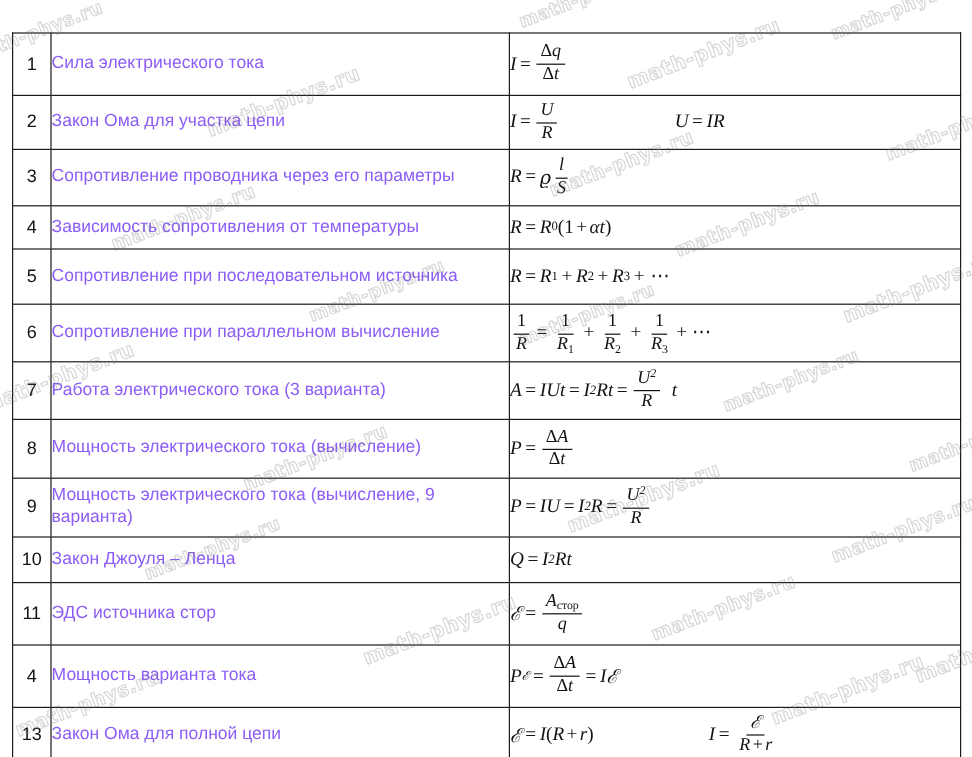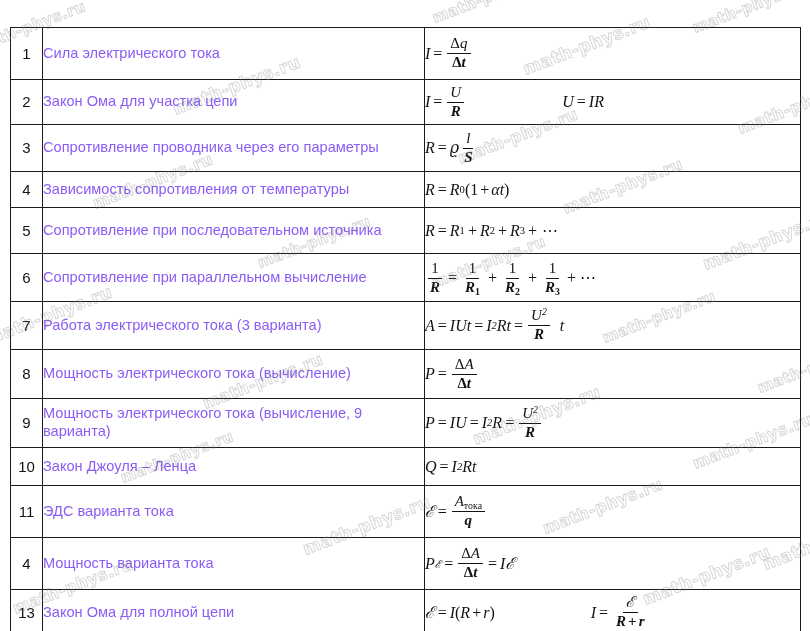--- a/index.html
+++ b/index.html
@@ -100,21 +100,20 @@
     line-height: 1.06;
   }
   .frac .nu {
     padding: 0 3px 1px 3px;
     border-bottom: 1.3px solid #131313;
     font-size: 15px;
   }
   .frac .de {
     padding: 1px 3px 0 3px;
     font-size: 15px;
-    font-weight: bold;
   }
   sub {
     font-size: 0.66em;
     font-style: normal;
     vertical-align: -0.28em;
     line-height: 0;
   }
   sup {
     font-size: 0.66em;
     font-style: italic;
@@ -367,27 +366,27 @@
         <span class="vr">I</span>
               <sup>2</sup>
               <span class="vr">R</span>
               <span class="vr">t</span>
       </span>
     </td>
   </tr>
 
   <tr class="r11" style="height:52px">
     <td class="num">11</td>
-    <td class="name">ЭДС варианта тока</td>
+    <td class="name">ЭДС источника стор</td>
     <td class="formula">
       <span class="mrow">
         <span class="emf">ℰ</span>
         <span class="op">=</span>
         <span class="frac">
-          <span class="nu"><span class="vr">A</span><sub>тока</sub></span>
+          <span class="nu"><span class="vr">A</span><sub>стор</sub></span>
           <span class="de vr">q</span>
         </span>
       </span>
     </td>
   </tr>
 
   <tr class="r12" style="height:52px">
     <td class="num">4</td>
     <td class="name">Мощность варианта тока</td>
     <td class="formula">

